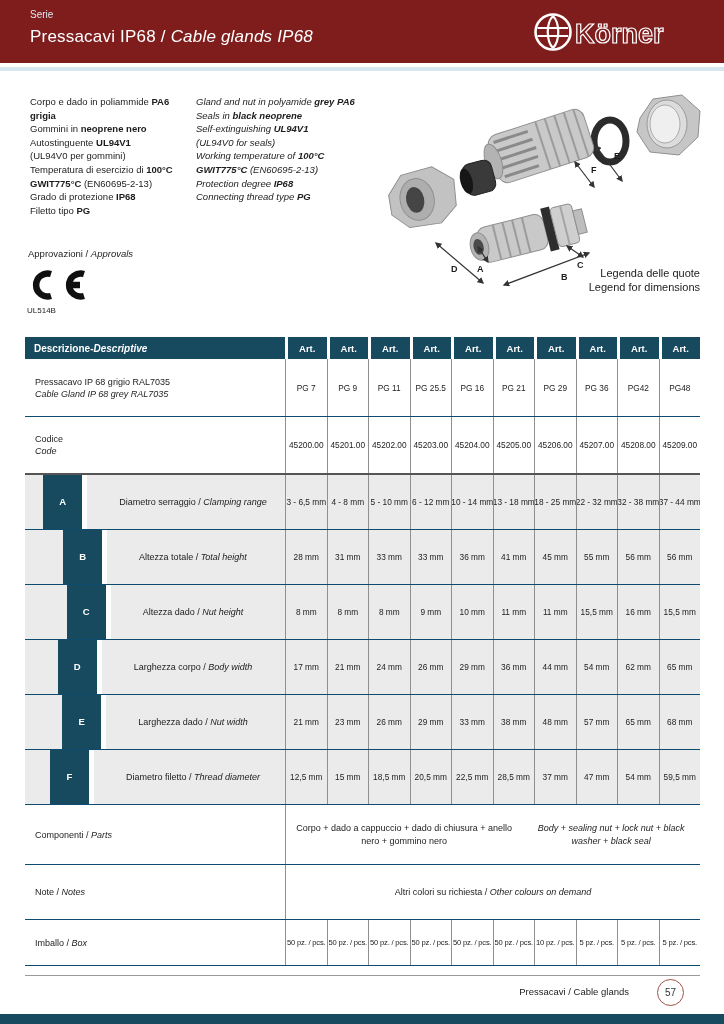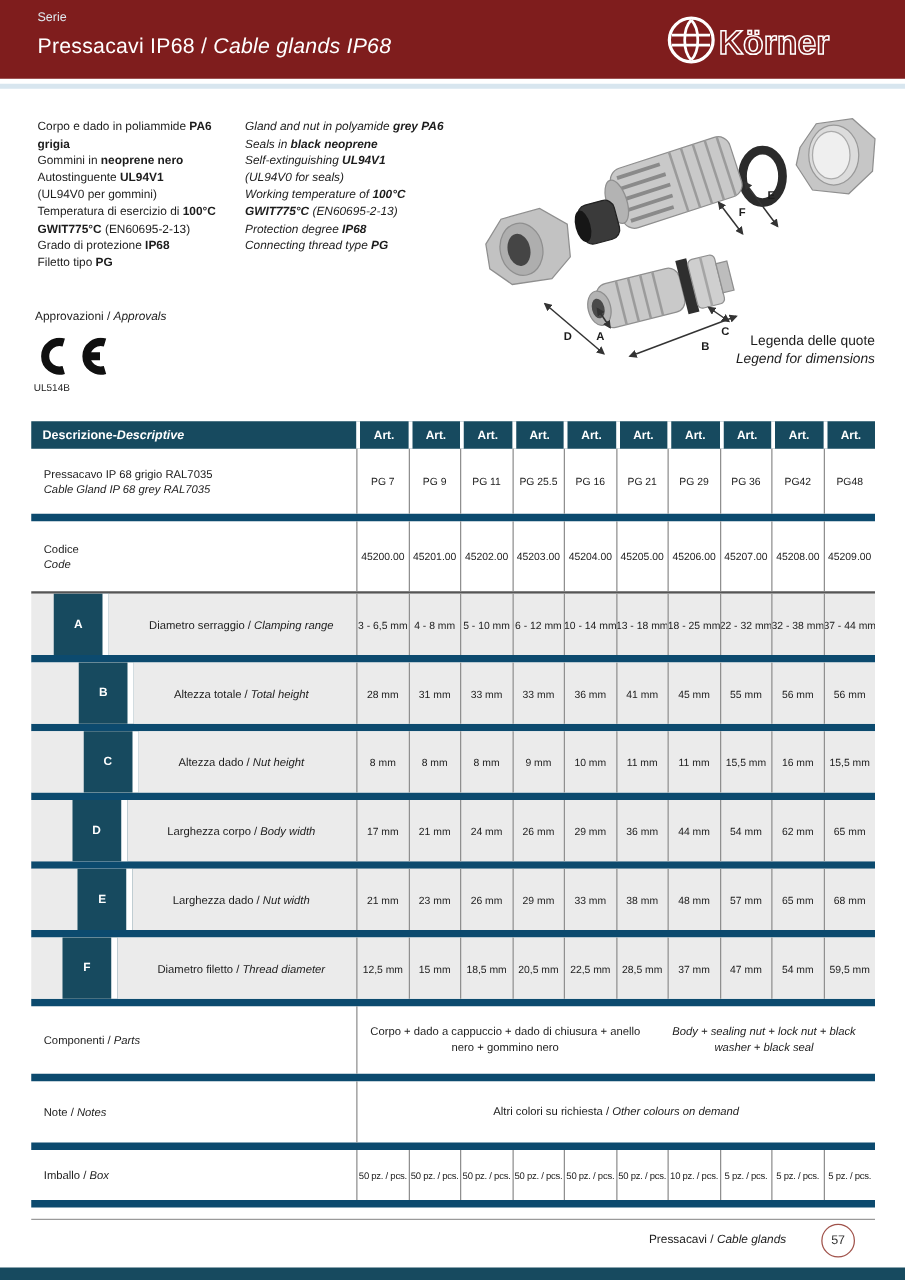--- a/index.html
+++ b/index.html
@@ -22,28 +22,28 @@
 
   
   .approvals-title{position:absolute;left:28px;top:248px;font-size:9.5px}
   .approvals-title .en{font-style:italic}
   .ce-mark{position:absolute;left:27px;top:270px}
   .ul-code{position:absolute;left:27px;top:306px;font-size:8px;color:#1c1c1c}
 
   
   .product-img{position:absolute;left:378px;top:86px}
   .legend{position:absolute;right:24px;top:266px;text-align:right;font-size:11px;line-height:14px;color:#1c1c1c}
-  .legend .en{font-style:italic}
+  .legend .en{}
 
   
   .tbl{position:absolute;left:25px;top:337px;width:679px;font-size:9px;color:#1c1c1c}
   .trow{display:grid;grid-template-columns:260px repeat(10,1fr);width:675px}
   .h-head{height:22px}.h-prod{height:58px}.h-code{height:58px}.h-dim{height:55px}
   .h-comp{height:60px}.h-note{height:55px}.h-box{height:46px}
-  .trow{border-bottom:6px solid #0c4a6e}
+  .trow{border-bottom:1px solid #0c4a6e}
   .trow.thead{border-bottom:none}
   .trow.sect{border-bottom:2px solid #555}
   .thead .hcell{background:#174a5f;color:#fff;font-weight:bold;display:flex;align-items:center;font-size:10px}
   .thead .hdesc{padding-left:9px}
   .thead .hdesc .en{font-style:italic;font-weight:bold}
   .thead .hart{justify-content:center;border-left:3px solid #fff;font-size:9.5px}
   .lblcell{display:flex;flex-direction:column;justify-content:center;padding-left:10px;line-height:12px}
   .lblcell .en{font-style:italic}
   .dimrow .lblcell{flex-direction:row;align-items:center;padding-left:0}
   .letterbox{width:44px;align-self:stretch;background:#174a5f;color:#fff;font-weight:bold;font-size:9.5px;
@@ -53,21 +53,21 @@
          text-align:center;font-size:8.3px;white-space:nowrap;overflow:hidden}
   .gray{background:#ebebeb}
   .mergecell{grid-column:2/12;border-left:1px solid #8f8f8f;display:flex;flex-direction:row;
              align-items:center;justify-content:center;text-align:center;line-height:13px;font-size:9px}
   .mergecell .en{font-style:italic}
   .boxrow .vcell{font-size:7.6px;letter-spacing:-.2px}
 
   
   .footer-line{position:absolute;left:25px;top:975px;width:675px;height:1px;background:#9a9a9a}
   .footer-text{position:absolute;top:986px;right:95px;font-size:9.5px;color:#1c1c1c}
-  .footer-text .en{font-style:italic}
+  .footer-text .en{}
   .page-circle{position:absolute;top:979px;right:40px;width:27px;height:27px;border:1.5px solid #a0524a;
                border-radius:50%;display:flex;align-items:center;justify-content:center;font-size:10px;color:#333}
   .bottom-bar{position:absolute;bottom:0;left:0;width:724px;height:10px;background:#174a5f}
 </style>
 </head>
 <body>
 
 <div class="page-header">
   <div class="serie">Serie</div>
   <div class="page-title"><span>Pressacavi IP68</span><span> / </span><span class="en">Cable glands IP68</span></div>

